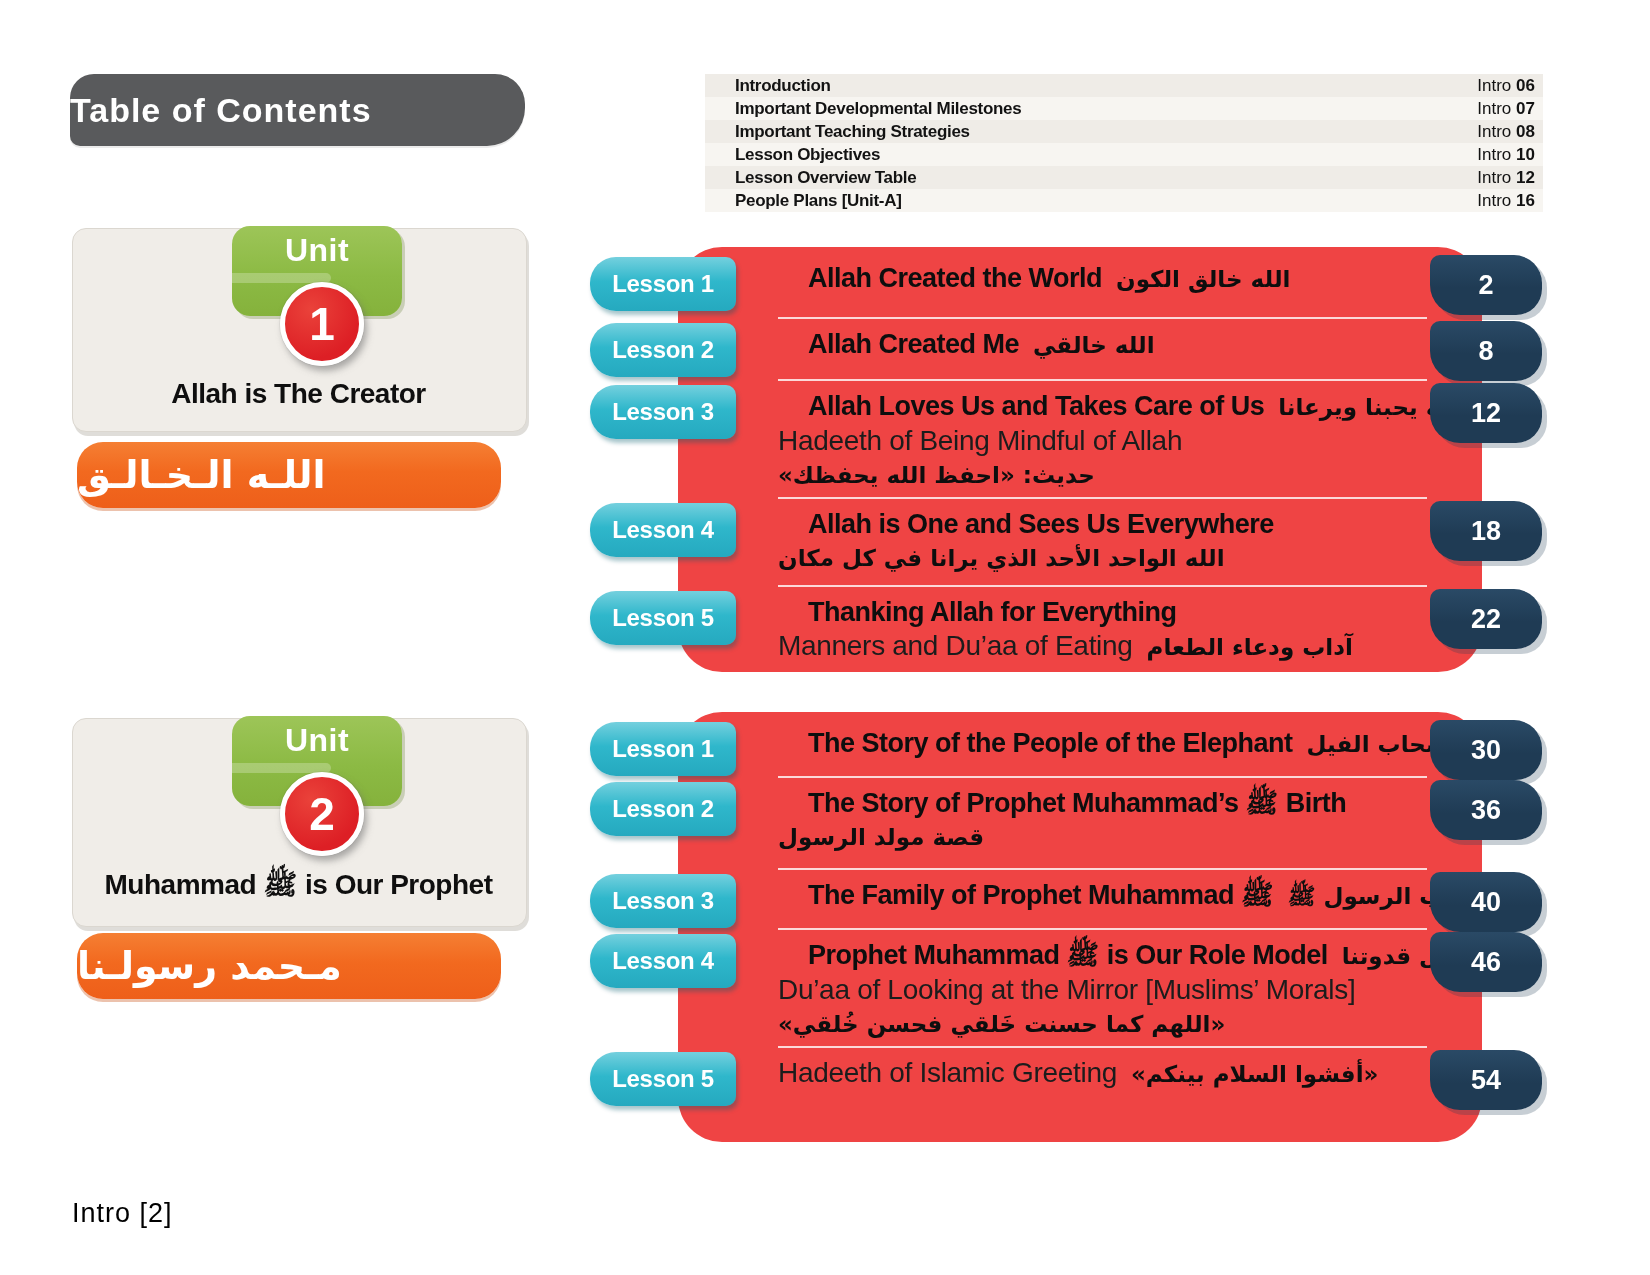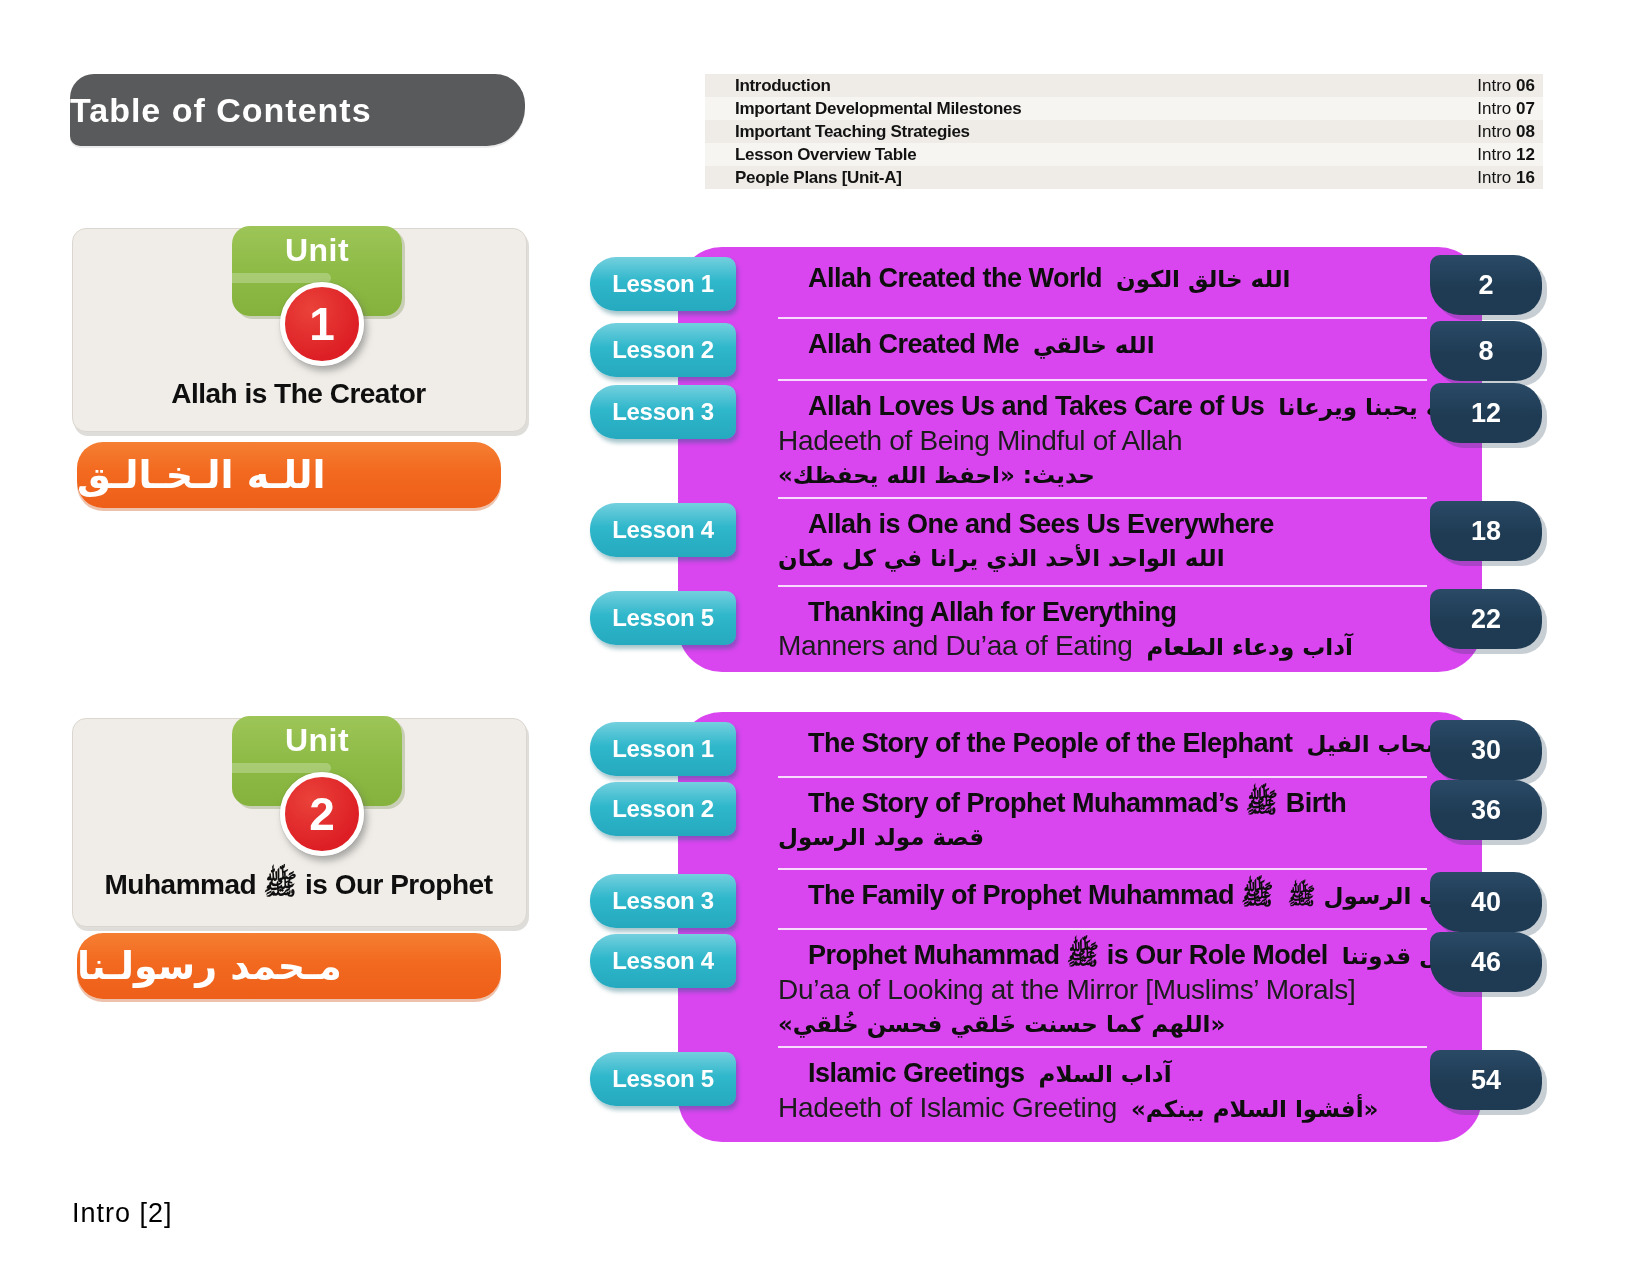--- a/index.html
+++ b/index.html
@@ -56,21 +56,21 @@
   .unit-banner{position:absolute;left:77px;width:424px;height:66px;border-radius:26px;
       background:linear-gradient(180deg,#f57f33 0%,#f2691f 45%,#ee5f1a 100%);
       box-shadow:0 3px 0 rgba(200,80,20,.35);
       display:flex;align-items:center;justify-content:flex-start;}
   .u1 .unit-banner{top:442px;}
   .u2 .unit-banner{top:933px;}
   .unit-banner span{color:#fff;font-size:38px;font-weight:bold;
       font-family:"DejaVu Sans","Liberation Sans",sans-serif;direction:rtl;}
 
   
-  .lesson-panel{position:absolute;left:678px;width:804px;background:#d946ef;
+  .lesson-panel{position:absolute;left:678px;width:804px;background:#ef4444;
       border-radius:44px;box-sizing:border-box;padding:6px 55px 8px 100px;}
   .u1 .lesson-panel{top:247px;height:425px;}
   .u2 .lesson-panel{top:712px;height:430px;}
 
   .lesson-row{position:relative;box-sizing:border-box;padding-top:8px;}
   .lesson-row + .lesson-row{border-top:2px solid rgba(255,255,255,.8);}
 
   
   .u1 .lesson-row:nth-child(1){min-height:64px;}
   .u1 .lesson-row:nth-child(2){min-height:62px;}
@@ -124,20 +124,24 @@
   <div class="intro-row">
     <span class="intro-label">Important Developmental Milestones</span>
     <span class="intro-page"><span class="ip-prefix">Intro</span> <b class="ip-num">07</b></span>
   </div>
 
   <div class="intro-row">
     <span class="intro-label">Important Teaching Strategies</span>
     <span class="intro-page"><span class="ip-prefix">Intro</span> <b class="ip-num">08</b></span>
   </div>
 
+  <div class="intro-row">
+    <span class="intro-label">Lesson Objectives</span>
+    <span class="intro-page"><span class="ip-prefix">Intro</span> <b class="ip-num">10</b></span>
+  </div>
 
   <div class="intro-row">
     <span class="intro-label">Lesson Overview Table</span>
     <span class="intro-page"><span class="ip-prefix">Intro</span> <b class="ip-num">12</b></span>
   </div>
 
   <div class="intro-row">
     <span class="intro-label">People Plans [Unit-A]</span>
     <span class="intro-page"><span class="ip-prefix">Intro</span> <b class="ip-num">16</b></span>
   </div>
@@ -287,24 +291,20 @@
             <div class="line l-arabic">
               <span class="ar">«اللهم كما حسنت خَلقي فحسن خُلقي»</span>
             </div>
           </div>
     <div class="page-tab">46</div>
   </div>
 
   <div class="lesson-row">
     <div class="lesson-tab">Lesson 5</div>
     <div class="lesson-lines">
-            <div class="line l-title">
-              <span class="en-title">Islamic Greetings</span>
-              <span class="ar">آداب السلام</span>
-            </div>
             <div class="line l-sub">
               <span class="en-sub">Hadeeth of Islamic Greeting</span>
               <span class="ar">«أفشوا السلام بينكم»</span>
             </div>
           </div>
     <div class="page-tab">54</div>
   </div>
 </div>
   </div>
 

